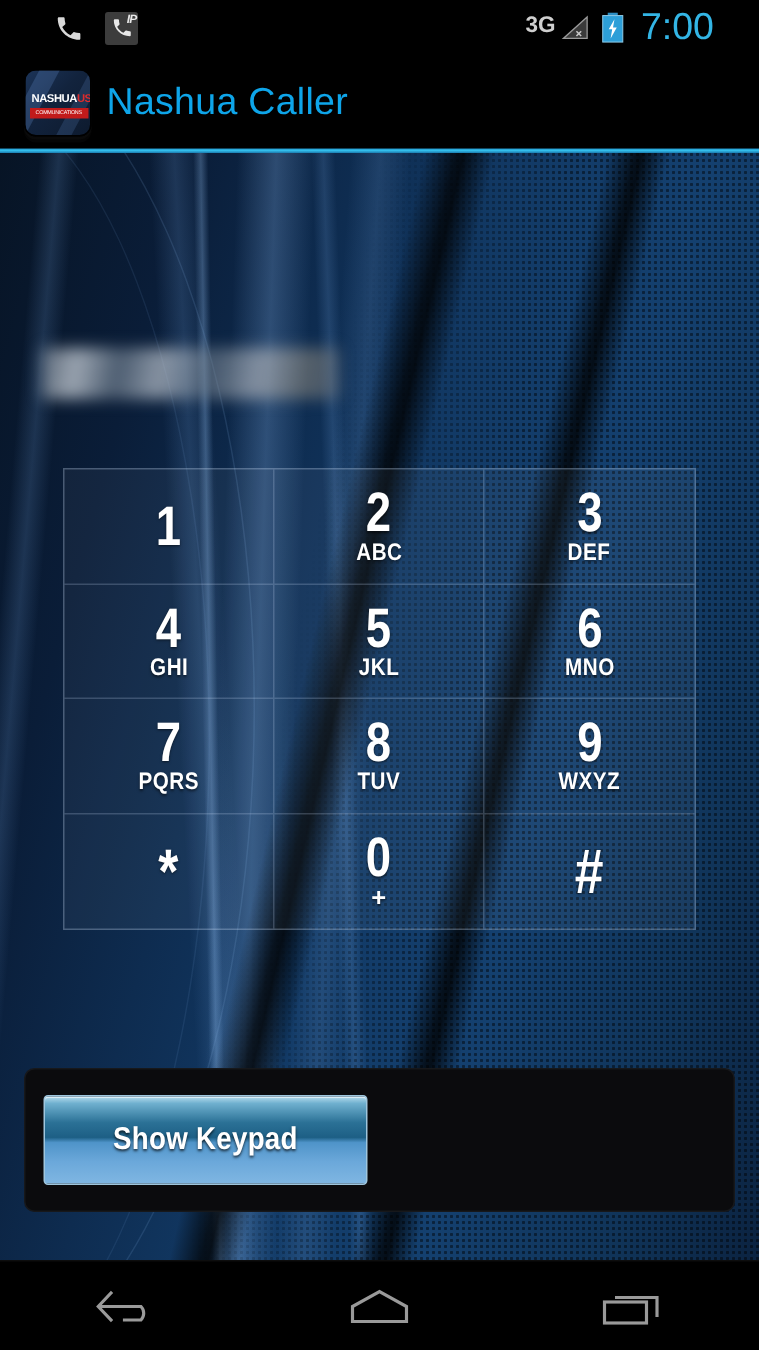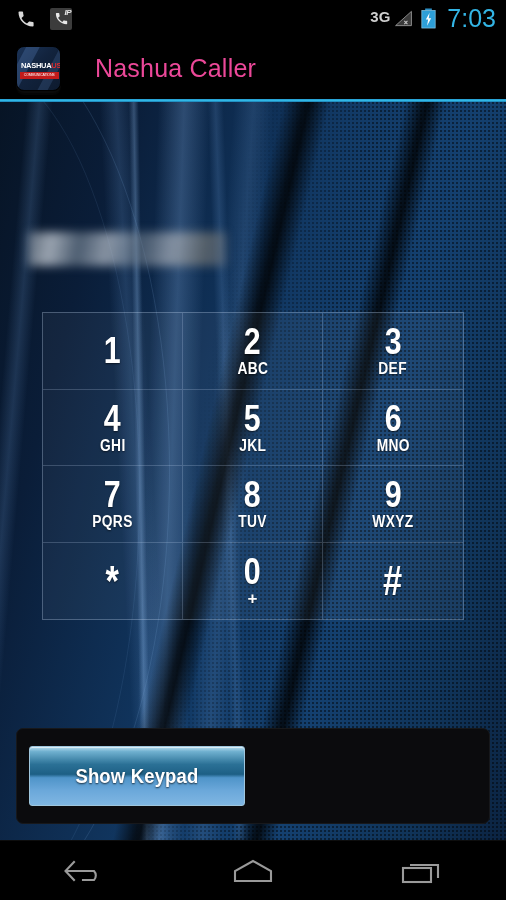--- a/index.html
+++ b/index.html
@@ -15,21 +15,21 @@
     background:#000;
     overflow:hidden;
   }
 
   
   #status-bar {
     position:absolute; left:0; top:0;
     width:506px; height:37px;
     background:#000;
     display:flex; align-items:center;
-    padding:0 6px;
+    padding:0 26px;
     z-index:40;
     text-decoration:underline;
   }
   #status-left { display:flex; align-items:center; gap:14px; padding-left:10px;}
   #status-right { margin-left:auto; display:flex; align-items:center; gap:7px; padding-right:4px;}
 
   .sb-icon { display:block; }
 
   .ip-box {
     width:22px; height:22px;
@@ -96,23 +96,23 @@
     width:39px; height:7px;
     background:#c21b1b;
     display:flex; align-items:center; justify-content:center;
   }
   #app-icon .nash-bar span {
     font-size:4px; color:#fff; letter-spacing:-0.2px; line-height:1;
     white-space:nowrap; transform:scale(0.9);
   }
   #app-title {
     font-size:25px;
-    color:#ec4899;
+    color:#0ea5e9;
     font-weight:400;
-    margin-left:34px;
+    margin-left:10px;
     letter-spacing:0.2px;
   }
   #title-rule {
     position:absolute; left:0; top:99px;
     width:506px; height:3px;
     background:linear-gradient(to bottom,#1f8ec4 0%,#35c3f0 40%,#1b7cb0 100%);
     z-index:41;
   }
 
   
@@ -219,21 +219,21 @@
     transform:scaleX(0.86);
   }
   .key.sym .digit { font-size:42px; }
   .key .sub-plus {
     font-size:17px; color:#fff; font-weight:bold; line-height:1; margin-top:1px;
     text-shadow:0 1px 2px rgba(0,0,0,0.55);
   }
 
   
   #button-panel {
-    position:absolute; left:16px; top:728px;
+    position:absolute; left:16px; top:712px;
     width:474px; height:96px;
     background:#0b0b0d;
     border-radius:7px;
     border:1px solid #17181b;
     z-index:20;
     display:flex; align-items:center; justify-content:space-between;
     padding:0 12px;
   }
   .big-btn {
     width:216px; height:60px;
@@ -310,21 +310,21 @@
       <span id="signal-3g">3G</span>
       <svg width="19" height="19" viewBox="0 0 24 24">
         <path d="M22 3 L22 21 L2 21 Z" fill="#3a3a3a" stroke="#9a9a9a" stroke-width="1.1"></path>
         <path d="M13 15 l4 4 M17 15 l-4 4" stroke="#c8c8c8" stroke-width="1.3" fill="none"></path>
       </svg>
       <svg width="17" height="21" viewBox="0 0 16 22">
         <rect x="4.5" y="0.5" width="7" height="2" fill="#2d8fc4"></rect>
         <rect x="1" y="2.5" width="14" height="18.5" fill="#2d9fd8" stroke="#8ecbe8" stroke-width="0.7"></rect>
         <path d="M9.2 5 L5.2 12 L7.6 12 L6.5 18.5 L10.8 10.8 L8.2 10.8 Z" fill="#ffffff"></path>
       </svg>
-      <span id="clock">7:03</span>
+      <span id="clock">7:00</span>
     </div>
   </div>
 
   <div id="title-bar">
     <div id="app-icon">
       <div class="icn-stripe"></div>
       <div class="icn-stripe s2"></div>
       <div class="nash-word">
         <span>NASHUA</span><i>USA</i>
       </div>

